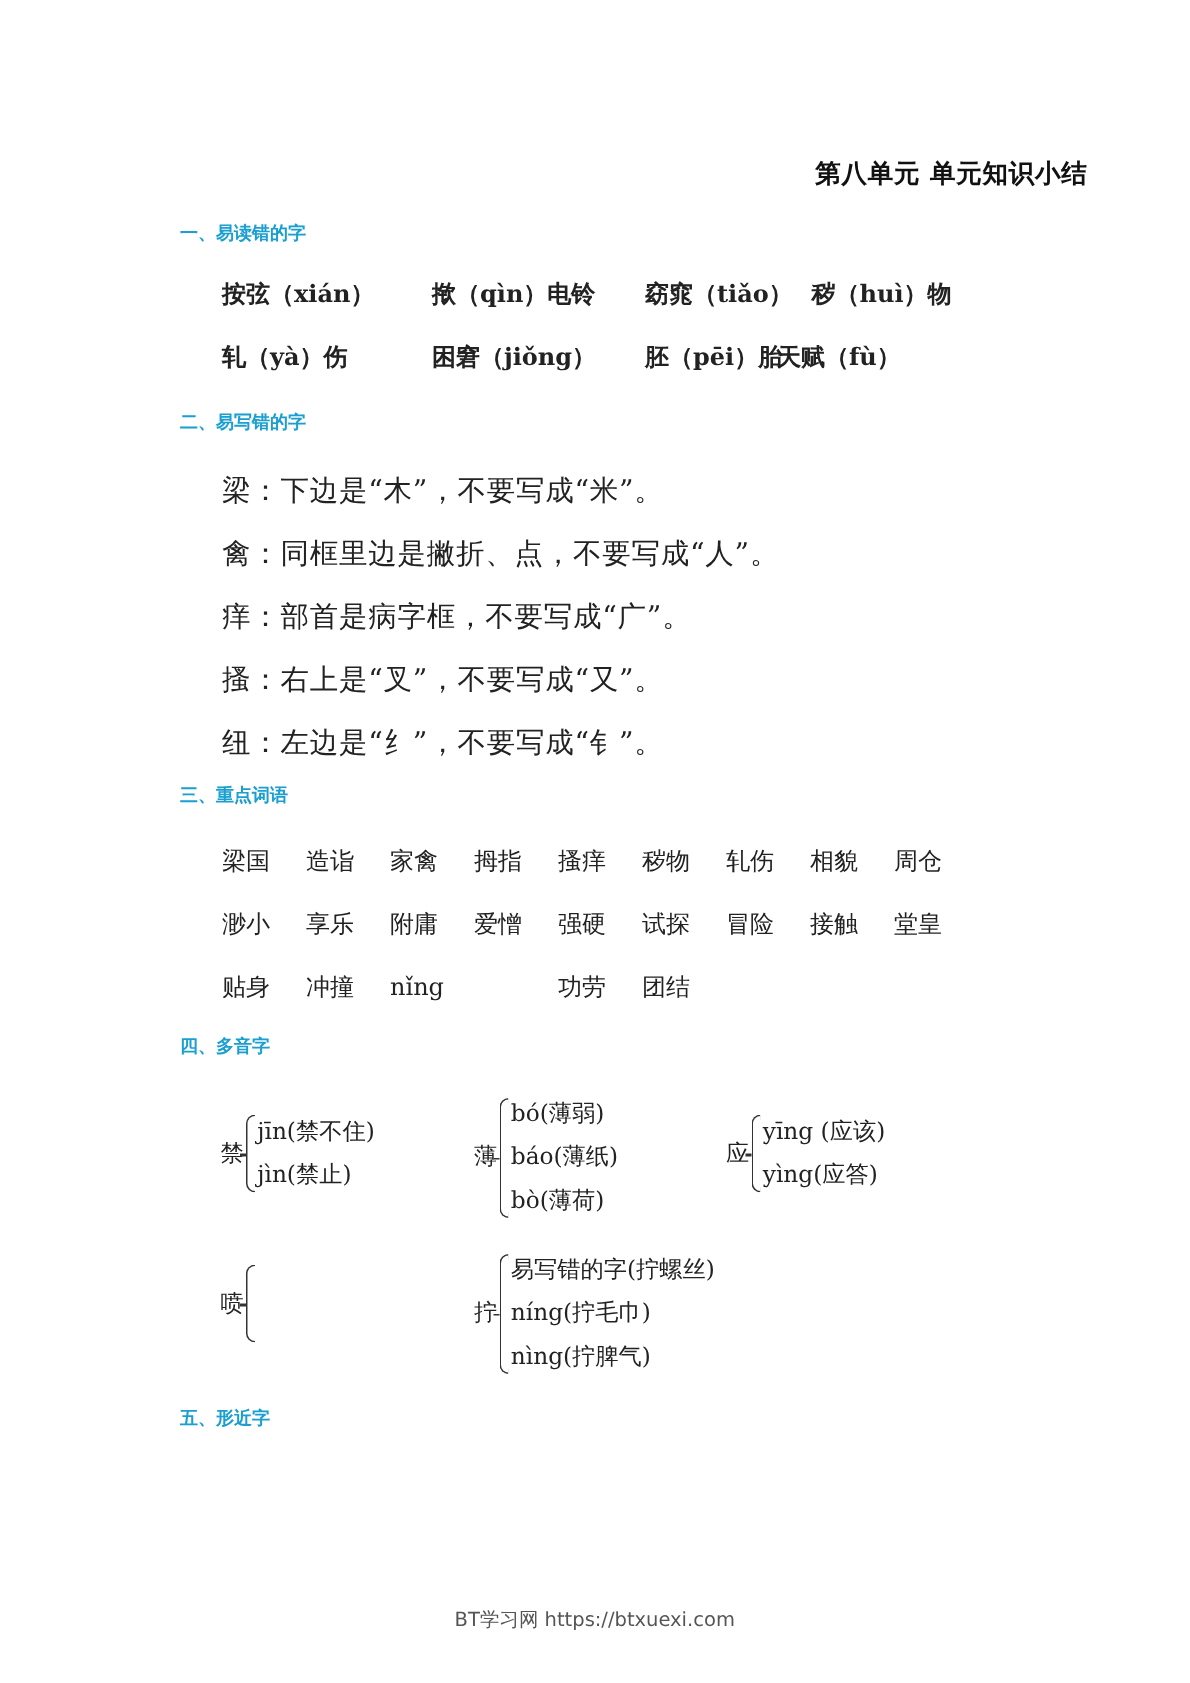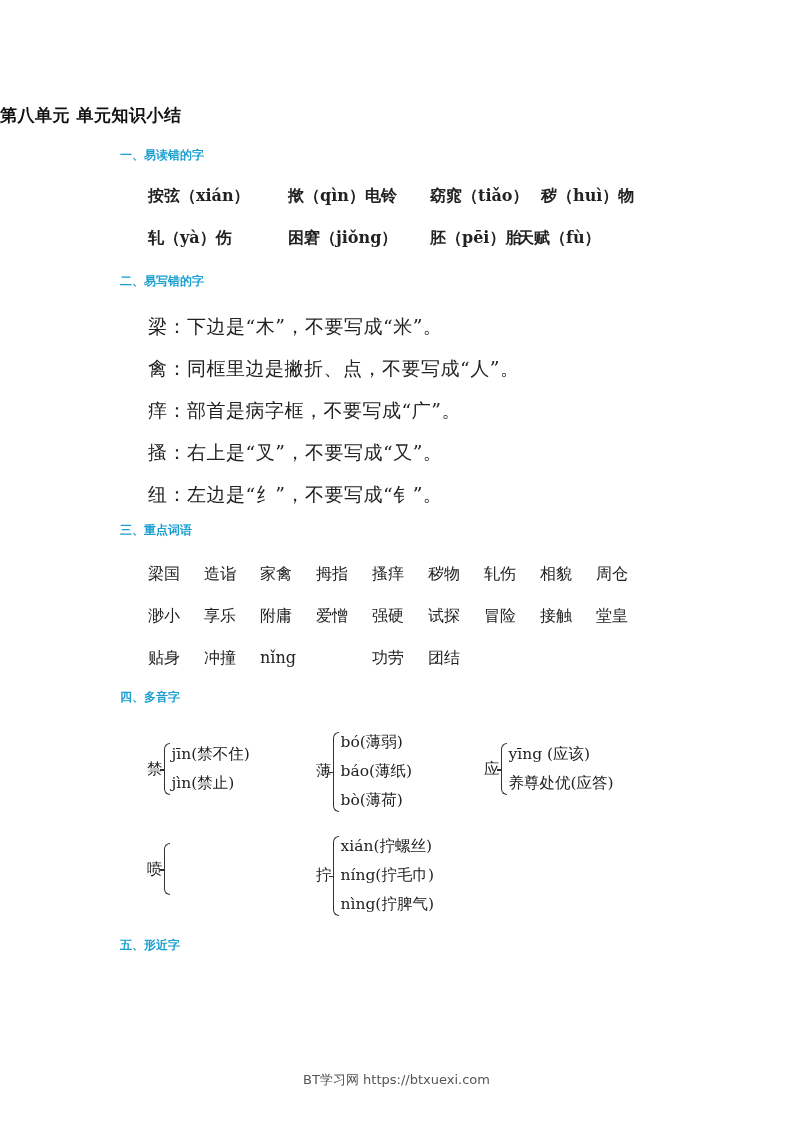--- a/index.html
+++ b/index.html
@@ -1,18 +1,18 @@
 <!DOCTYPE html>
 <html><head>
 <meta charset="utf-8">
 <style>
   html, body { margin: 0; padding: 0; background: #ffffff; }
   body { width: 793px; height: 1122px; position: relative; overflow: hidden;
          font-family: "DejaVu Serif", "Liberation Serif", serif; color: #222; }
-  .title { position: absolute; top: 104px; left: 0; width: 725px; text-align: left;
+  .title { position: absolute; top: 104px; left: 0; width: 725px; text-align: right;
            font-family: "DejaVu Sans", "Liberation Sans", sans-serif; font-weight: bold;
            font-size: 17px; color: #111; letter-spacing: 0.5px; }
   .h2 { position: absolute; left: 120px; font-family: "DejaVu Sans", "Liberation Sans", sans-serif;
         font-weight: bold; font-size: 12px; color: #1a9fd0; }
   .row { position: absolute; left: 148px; font-size: 16px; white-space: nowrap; }
   .row span.item { position: absolute; top: 0; white-space: nowrap; font-weight: bold; }
   .line { position: absolute; left: 148px; font-size: 19px; white-space: nowrap; letter-spacing: 0.5px; }
   .words { position: absolute; left: 148px; font-size: 16px; }
   .words span { position: absolute; top: 0; white-space: nowrap; }
   .poly { position: absolute; font-size: 15.5px; display: flex; align-items: center; }
@@ -99,34 +99,34 @@
     <div>báo(薄纸)</div>
     <div>bò(薄荷)</div>
   </div>
 </div>
 
 <div class="poly" style="left:484px; top:740px">
   <span class="ch">应</span>
   <span class="brace" style="height:50px"></span>
   <div class="readings">
     <div>yīng (应该)</div>
-    <div>养尊处优(应答)</div>
+    <div>yìng(应答)</div>
   </div>
 </div>
 
 <div class="poly" style="left:147px; top:843px">
   <span class="ch">喷</span>
   <span class="brace" style="height:50px"></span>
 </div>
 
 <div class="poly" style="left:316px; top:832px">
   <span class="ch">拧</span>
   <span class="brace" style="height:78px"></span>
   <div class="readings">
-    <div>xián(拧螺丝)</div>
+    <div>易写错的字(拧螺丝)</div>
     <div>níng(拧毛巾)</div>
     <div>nìng(拧脾气)</div>
   </div>
 </div>
 
 <div class="h2" style="top:937px">五、形近字</div>
 
 <div class="footer">BT学习网 https://btxuexi.com</div>
 
 </body></html>

